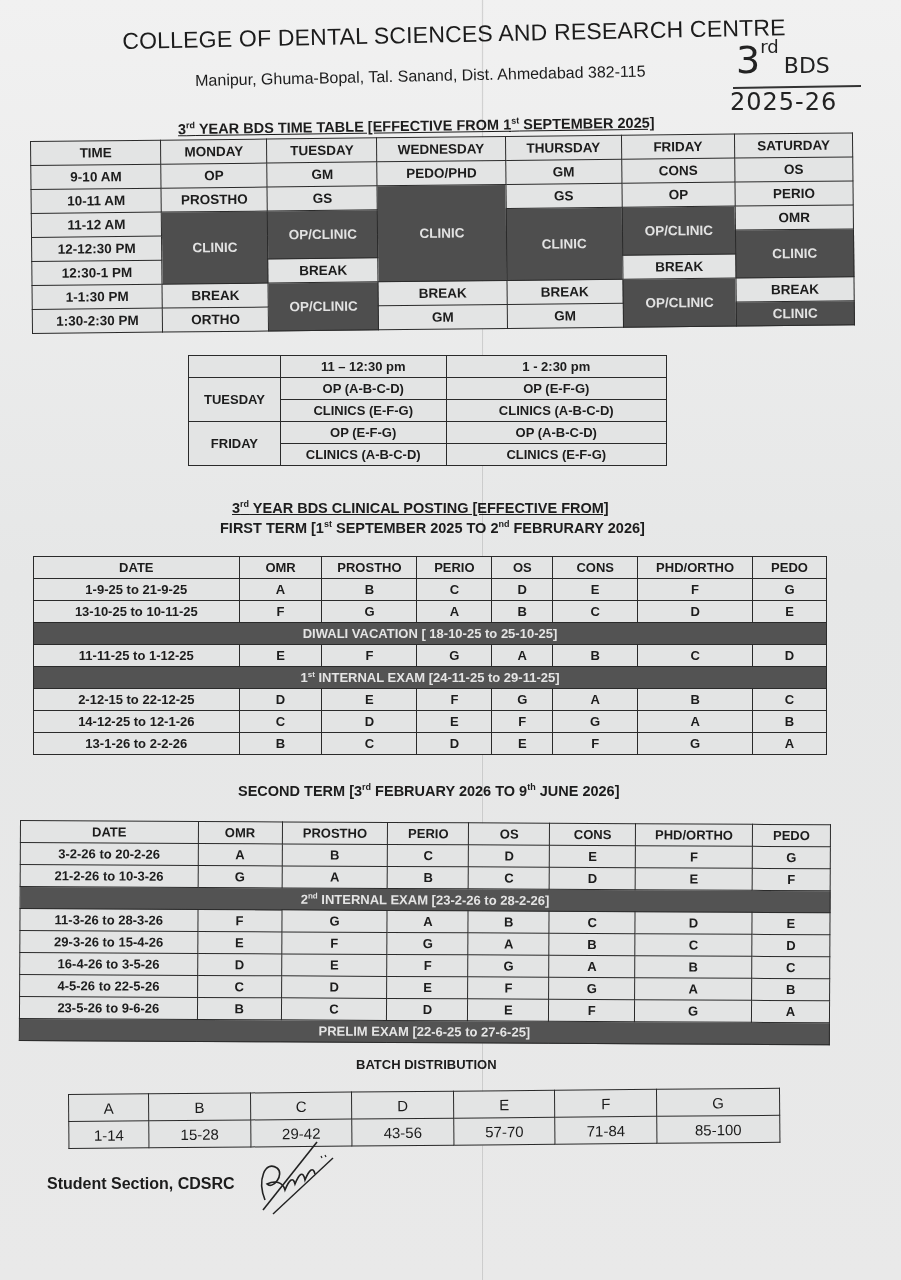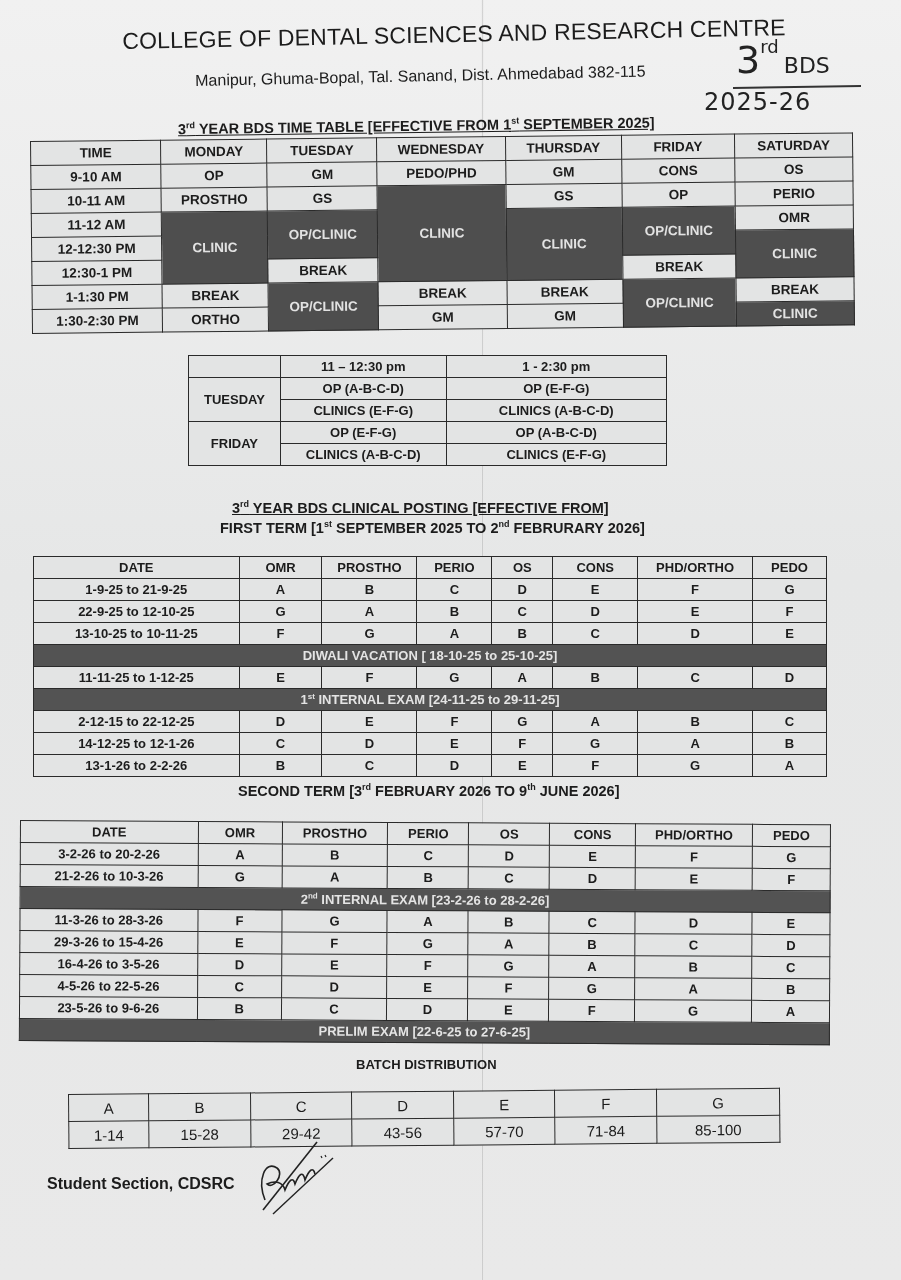--- a/index.html
+++ b/index.html
@@ -24,21 +24,21 @@
     }
     .subtitle {
       position:absolute; left:195px; top:72px; font-size:16px;
       transform:rotate(-1.2deg); transform-origin:left top; white-space:nowrap;
     }
     .hand { position:absolute; font-family:"DejaVu Sans", sans-serif; color:#222; }
     .hand .big { font-size:38px; }
     .hand .sup { font-size:18px; vertical-align:top; position:relative; top:-2px; }
     .hand .bds { font-size:22px; }
     .hand-line { position:absolute; left:733px; top:86px; width:128px; height:2px; background:#333; transform:rotate(-1deg);}
-    .hand2 { position:absolute; left:704px; top:88px; font-size:24px; font-family:"DejaVu Sans", sans-serif; color:#222; letter-spacing:1px;}
+    .hand2 { position:absolute; left:730px; top:88px; font-size:24px; font-family:"DejaVu Sans", sans-serif; color:#222; letter-spacing:1px;}
     .sec-heading {
       position:absolute; font-weight:bold; font-size:14.5px; white-space:nowrap;
       text-decoration:underline;
     }
     .sec-heading sup, .sub-heading sup { font-size:9px; }
     .sub-heading { position:absolute; font-weight:bold; font-size:14.5px; white-space:nowrap; }
 
     table { border-collapse:collapse; position:absolute; }
     td, th {
       border:1.3px solid #2a2a2a; text-align:center; font-weight:bold;
@@ -224,30 +224,20 @@
         <td>1-9-25 to 21-9-25</td>
         <td>A</td>
         <td>B</td>
         <td>C</td>
         <td>D</td>
         <td>E</td>
         <td>F</td>
         <td>G</td>
       </tr>
       <tr>
-        <td>22-9-25 to 12-10-25</td>
-        <td>G</td>
-        <td>A</td>
-        <td>B</td>
-        <td>C</td>
-        <td>D</td>
-        <td>E</td>
-        <td>F</td>
-      </tr>
-      <tr>
         <td>13-10-25 to 10-11-25</td>
         <td>F</td>
         <td>G</td>
         <td>A</td>
         <td>B</td>
         <td>C</td>
         <td>D</td>
         <td>E</td>
       </tr>
     </tbody>

